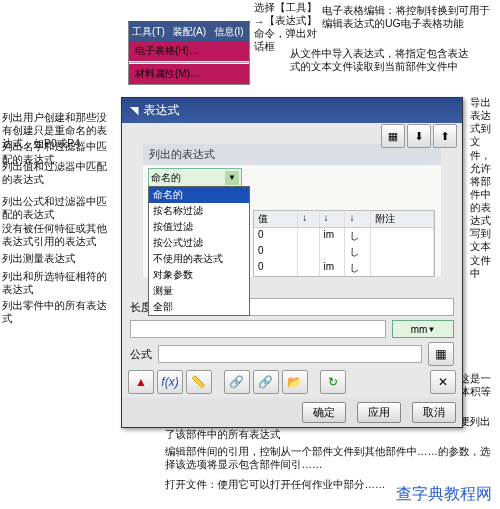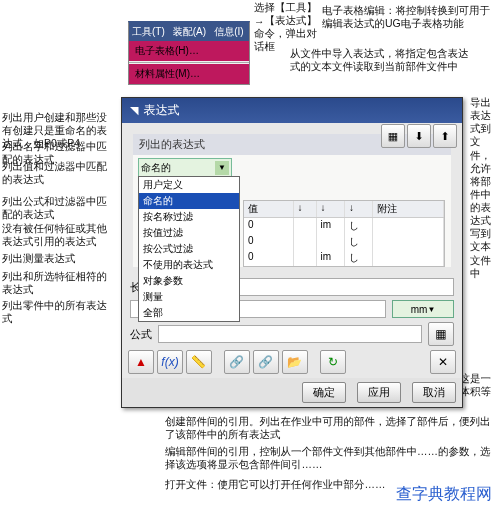--- a/index.html
+++ b/index.html
@@ -6,21 +6,21 @@
 .ann{position:absolute;color:#111;font-size:10.5px;line-height:1.25}
 .menubox{position:absolute;left:128px;top:21px;width:120px;background:#f0f0f0;border:1px solid #888;border-top:2px solid #3a558a}
 .menuhdr{display:flex;background:#3a558a;color:#fff;font-size:10px;padding:2px 3px;gap:8px}
 .menuhdr span{cursor:pointer}
 .menuitem{padding:3px 6px;font-size:10px;display:flex;align-items:center;background:#be185d}
 .menuitem.sel{background:#1a4fb5;color:#fff;justify-content:space-between}
 .sep{height:1px;background:#aaa;margin:1px 0}
 .dlg{position:absolute;left:121px;top:97px;width:340px;background:#e8e8e8;border:1px solid #333;box-shadow:2px 2px 4px rgba(0,0,0,.4)}
 .titlebar{background:linear-gradient(#2b4a8c,#3a5ba0);color:#fff;padding:4px 8px;display:flex;align-items:center;font-size:12px}
 .titlebar .tic{margin-right:5px;font-size:11px}
-.grp{margin:11px;background:#f8f8f6}
+.grp{margin:21px;background:#f8f8f6}
 .grphdr{background:#dcdee6;padding:3px 6px;font-size:11px;color:#333}
 .ddwrap{position:relative;margin:3px 5px}
 .dd{width:88px;height:18px;border:1px solid #7b9;background:#e4f3e0;font-size:10px;padding:0 2px;display:flex;align-items:center;justify-content:space-between}
 .dd .ar{width:14px;height:14px;background:#b5d9a8;text-align:center;line-height:14px;font-size:8px}
 .ddlist{position:absolute;top:18px;left:0;width:100px;background:#fff;border:1px solid #666;z-index:5}
 .ddi{padding:1px 4px;font-size:10px;background:#fff}
 .ddi.sel{background:#1a4fb5;color:#fff}
 .tlb{position:absolute;right:5px;top:26px;display:flex;gap:2px}
 .icb{width:22px;height:22px;border:1px solid #999;background:linear-gradient(#fff,#ddd);display:flex;align-items:center;justify-content:center;font-size:11px;border-radius:2px}
 .tbl{margin:22px 6px 3px 110px;background:#fff;border:1px solid #bbb;font-size:10px}
@@ -81,21 +81,20 @@
     <div class="icb">⬆</div>
   </div>
   <div class="grp">
     <div class="grphdr">列出的表达式</div>
     <div class="ddwrap">
       <div class="dd">
         <span>命名的</span>
         <span class="ar">▼</span>
       </div>
       <div class="ddlist">
-        <div class="ddi">用户定义</div>
         <div class="ddi sel">命名的</div>
         <div class="ddi">按名称过滤</div>
         <div class="ddi">按值过滤</div>
         <div class="ddi">按公式过滤</div>
         <div class="ddi">不使用的表达式</div>
         <div class="ddi">对象参数</div>
         <div class="ddi">测量</div>
         <div class="ddi">全部</div>
       </div>
     </div>

